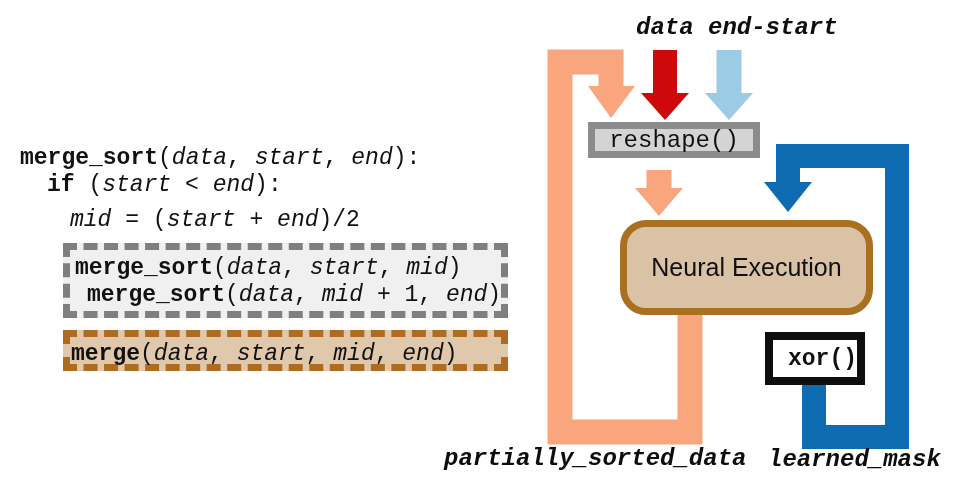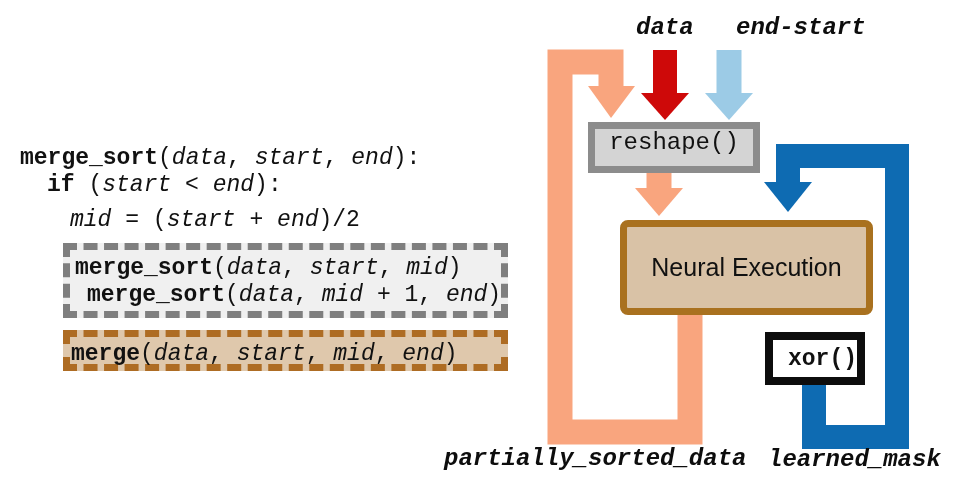--- a/index.html
+++ b/index.html
@@ -43,30 +43,30 @@
     background:var(--merge-box-fill);
   }
   
   #arrow-layer{position:absolute;left:0;top:0;}
   .io-label{
     position:absolute;white-space:pre;color:#0d0d0d;
     font-family:"Liberation Mono","DejaVu Sans Mono",monospace;
     font-size:24px;line-height:26px;font-weight:700;font-style:italic;
   }
   .reshape-box{
-    left:588px;top:122px;width:172px;height:51px;
+    left:588px;top:122px;width:172px;height:36px;
     border:7px solid var(--reshape-border);background:var(--reshape-fill);
-    display:flex;align-items:flex-start;justify-content:center;
+    display:flex;align-items:center;justify-content:center;
     font-family:"Liberation Mono","DejaVu Sans Mono",monospace;
     font-size:24px;color:var(--ink);
   }
   .engine-box{
     left:620px;top:220px;width:253px;height:95px;
     border:7px solid var(--engine-border);background:var(--engine-fill);
-    border-radius:8px;
+    border-radius:26px;
     display:flex;flex-direction:column;align-items:center;justify-content:center;
     font-size:25px;line-height:31px;color:var(--ink);text-align:center;
   }
   .xor-box{
     left:765px;top:332px;width:100px;height:53px;
     border:8px solid #0d0d0d;background:#ffffff;
     display:flex;align-items:center;justify-content:flex-end;
     font-family:"Liberation Mono","DejaVu Sans Mono",monospace;
     font-size:23px;font-weight:700;color:var(--ink);
   }
@@ -106,21 +106,21 @@
 <div class="dashed-box merge-box"></div>
 
 <div class="code-line" style="left:20px;top:147px"><span class="seg-kw">merge_sort</span><span class="seg-p">(</span><span class="seg-v">data</span><span class="seg-p">, </span><span class="seg-v">start</span><span class="seg-p">, </span><span class="seg-v">end</span><span class="seg-p">):</span></div>
 <div class="code-line" style="left:47px;top:174px"><span class="seg-kw">if</span><span class="seg-p"> (</span><span class="seg-v">start</span><span class="seg-p"> &lt; </span><span class="seg-v">end</span><span class="seg-p">):</span></div>
 <div class="code-line" style="left:70px;top:209px"><span class="seg-v">mid</span><span class="seg-p"> = (</span><span class="seg-v">start</span><span class="seg-p"> + </span><span class="seg-v">end</span><span class="seg-p">)/2</span></div>
 <div class="code-line" style="left:75px;top:257px"><span class="seg-kw">merge_sort</span><span class="seg-p">(</span><span class="seg-v">data</span><span class="seg-p">, </span><span class="seg-v">start</span><span class="seg-p">, </span><span class="seg-v">mid</span><span class="seg-p">)</span></div>
 <div class="code-line" style="left:87px;top:284px"><span class="seg-kw">merge_sort</span><span class="seg-p">(</span><span class="seg-v">data</span><span class="seg-p">, </span><span class="seg-v">mid</span><span class="seg-p"> + 1, </span><span class="seg-v">end</span><span class="seg-p">)</span></div>
 <div class="code-line" style="left:71px;top:343px"><span class="seg-kw">merge</span><span class="seg-p">(</span><span class="seg-v">data</span><span class="seg-p">, </span><span class="seg-v">start</span><span class="seg-p">, </span><span class="seg-v">mid</span><span class="seg-p">, </span><span class="seg-v">end</span><span class="seg-p">)</span></div>
 
 <div class="io-label" style="left:636px;top:15px">data</div>
-<div class="io-label" style="left:736px;top:15px">end-start</div>
+<div class="io-label" style="left:708px;top:15px">end-start</div>
 
 <div class="abs reshape-box">
   <span>reshape()</span>
 </div>
 
 <div class="abs engine-box">
   <span>Neural Execution</span>
 </div>
 
 <div class="abs xor-box">

